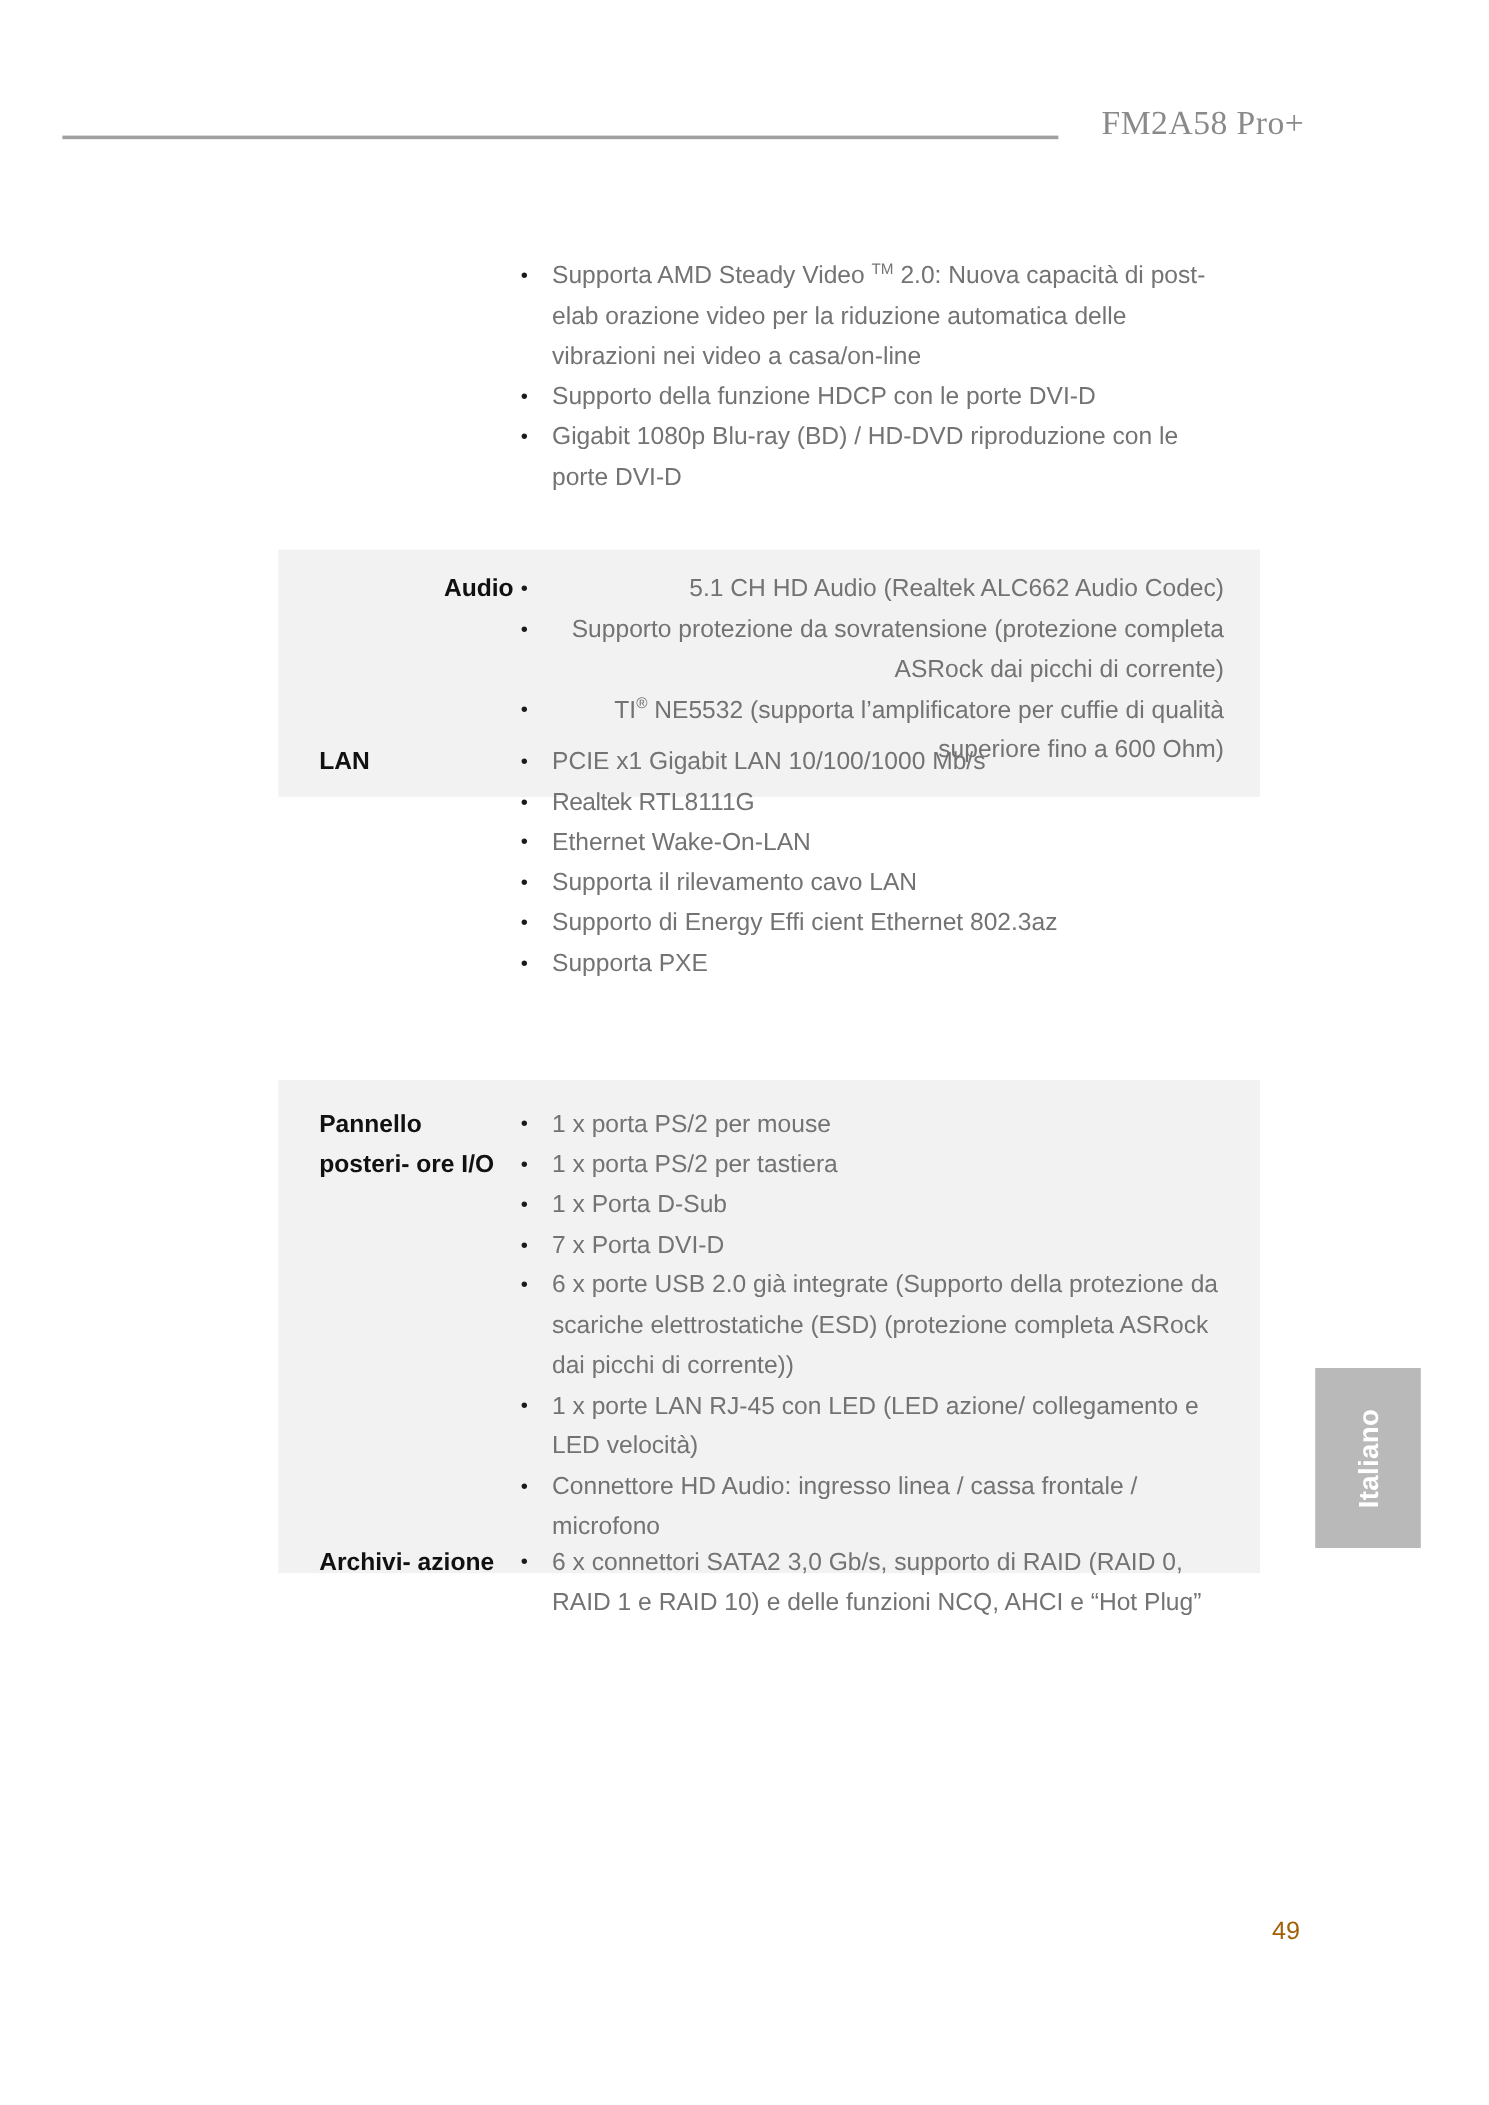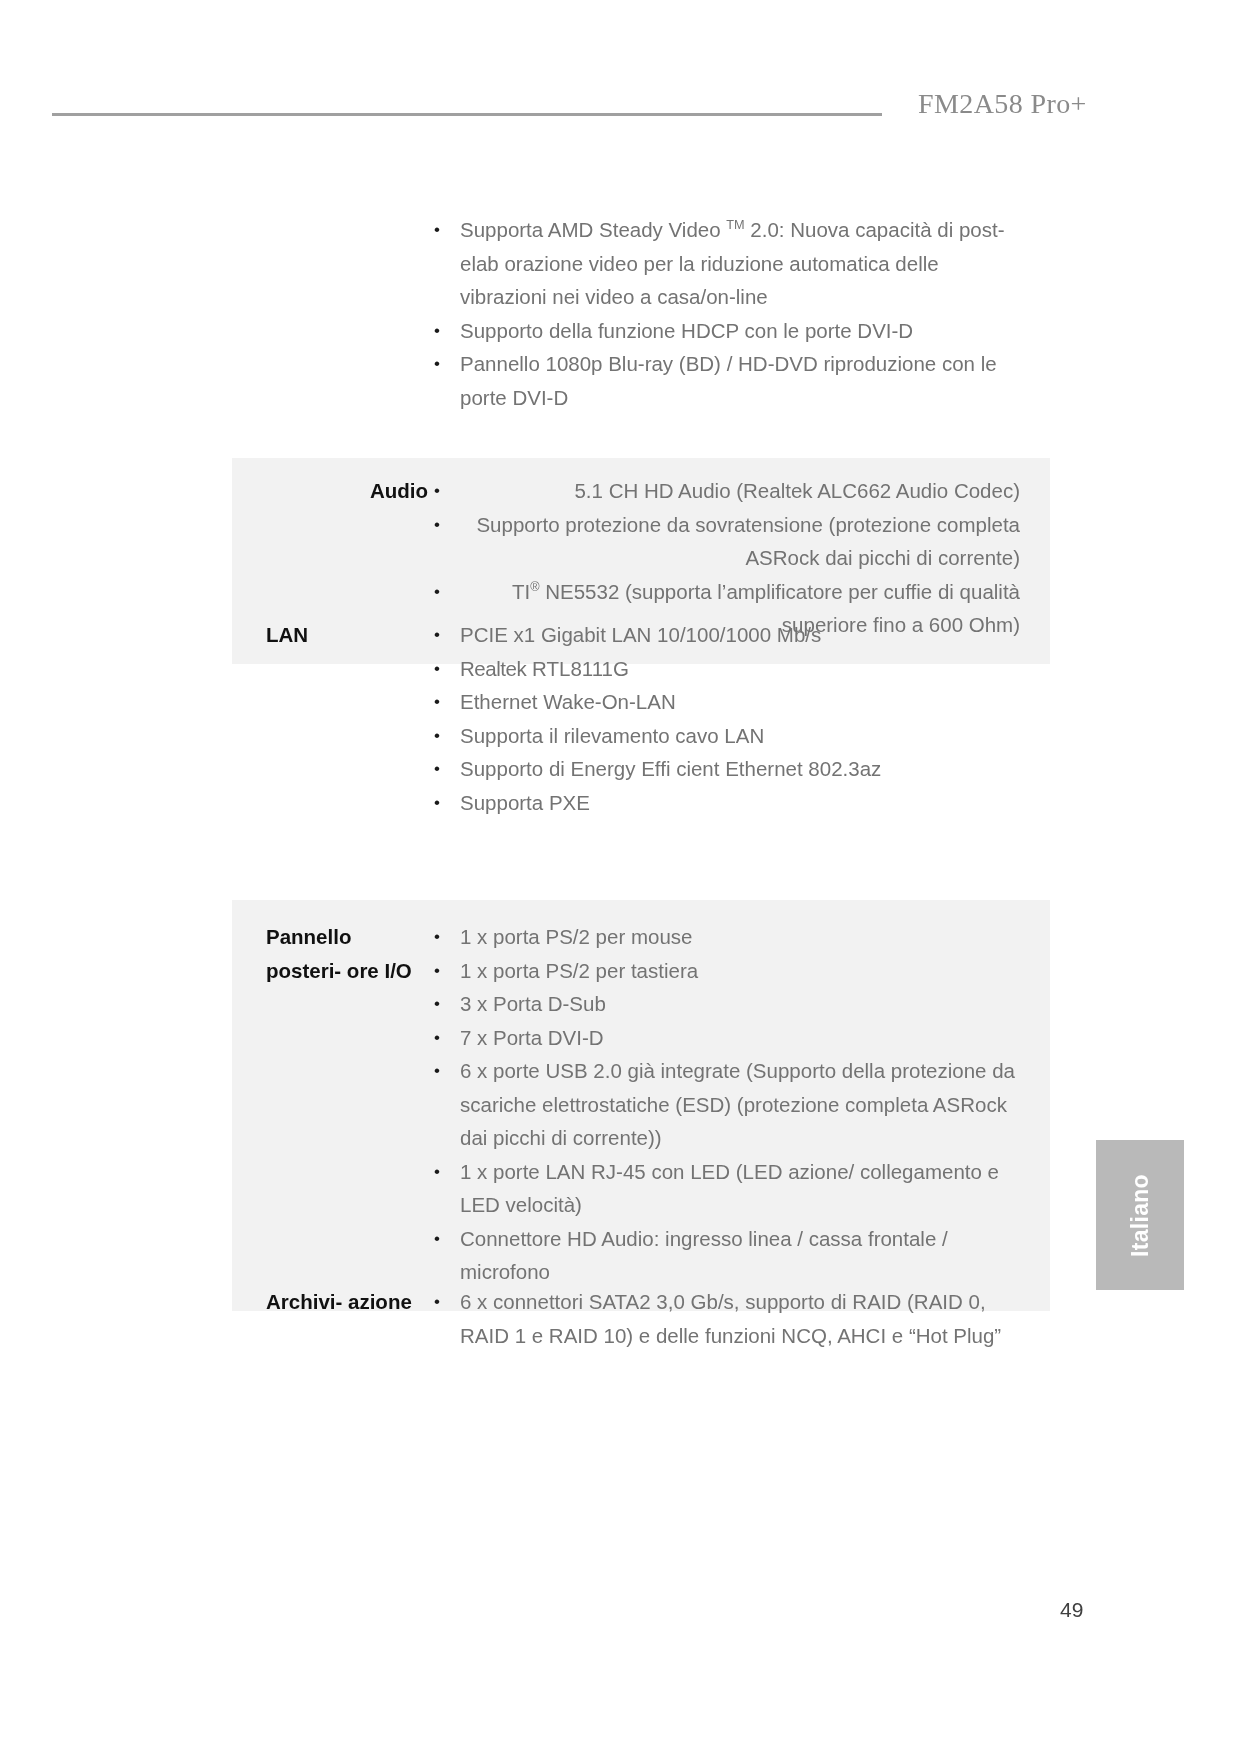--- a/index.html
+++ b/index.html
@@ -131,41 +131,41 @@
     font-weight: bold;
     letter-spacing: 0.3px;
   }
 
   
   #page-number {
     position: absolute;
     left: 1060px;
     top: 1598px;
     font-size: 21px;
-    color: #404040;
+    color: #a16207;
   }
 </style>
 </head>
 <body>
 
 <div id="page">
 
   <div id="header">
     <div id="header-rule"></div>
     <div id="header-title">FM2A58 Pro+</div>
   </div>
 
   <div id="spec-table">
       <div class="spec-row" style="position: absolute; left: 232px; width: 818px; top: 205px; padding-top: 4px; padding-bottom: 18px;">
         <div class="row-label"></div>
         <div class="row-body">
           <ul class="bullets">
             <li><span>Supporta AMD Steady Video </span><sup>TM</sup><span> 2.0: Nuova capacità di post-elab orazione video per la riduzione automatica delle vibrazioni nei video a casa/on-line</span></li>
             <li><span>Supporto della funzione HDCP con le porte DVI-D</span></li>
-            <li><span>Pannello 1080p Blu-ray (BD) / HD-DVD riproduzione con le porte DVI-D</span></li>
+            <li><span>Gigabit 1080p Blu-ray (BD) / HD-DVD riproduzione con le porte DVI-D</span></li>
           </ul>
         </div>
       </div>
       <div class="spec-row shaded" style="position: absolute; left: 232px; width: 818px; top: 458px; padding-top: 12px; padding-bottom: 22px; text-align: right;">
         <div class="row-label">Audio</div>
         <div class="row-body">
           <ul class="bullets">
             <li><span>5.1 CH HD Audio (Realtek ALC662 Audio Codec)</span></li>
             <li><span>Supporto protezione da sovratensione (protezione completa ASRock dai picchi di corrente)</span></li>
             <li><span>TI</span><sup>®</sup><span> NE5532 (supporta l’amplificatore per cuffie di qualità superiore fino a 600 Ohm)</span></li>
@@ -184,21 +184,21 @@
             <li><span>Supporta PXE</span></li>
           </ul>
         </div>
       </div>
       <div class="spec-row shaded" style="position: absolute; left: 232px; width: 818px; top: 900px; padding-top: 16px; padding-bottom: 22px;">
         <div class="row-label">Pannello posteri- ore I/O</div>
         <div class="row-body">
           <ul class="bullets">
             <li><span>1 x porta PS/2 per mouse</span></li>
             <li><span>1 x porta PS/2 per tastiera</span></li>
-            <li><span>3 x Porta D-Sub</span></li>
+            <li><span>1 x Porta D-Sub</span></li>
             <li><span>7 x Porta DVI-D</span></li>
             <li><span>6 x porte USB 2.0 già integrate (Supporto della protezione da scariche elettrostatiche (ESD) (protezione completa ASRock dai picchi di corrente))</span></li>
             <li><span>1 x porte LAN RJ-45 con LED (LED azione/ collegamento e LED velocità)</span></li>
             <li><span>Connettore HD Audio: ingresso linea / cassa frontale / microfono</span></li>
           </ul>
         </div>
       </div>
       <div class="spec-row" style="position: absolute; left: 232px; width: 818px; top: 1265px; padding-top: 16px; padding-bottom: 16px;">
         <div class="row-label">Archivi- azione</div>
         <div class="row-body">

